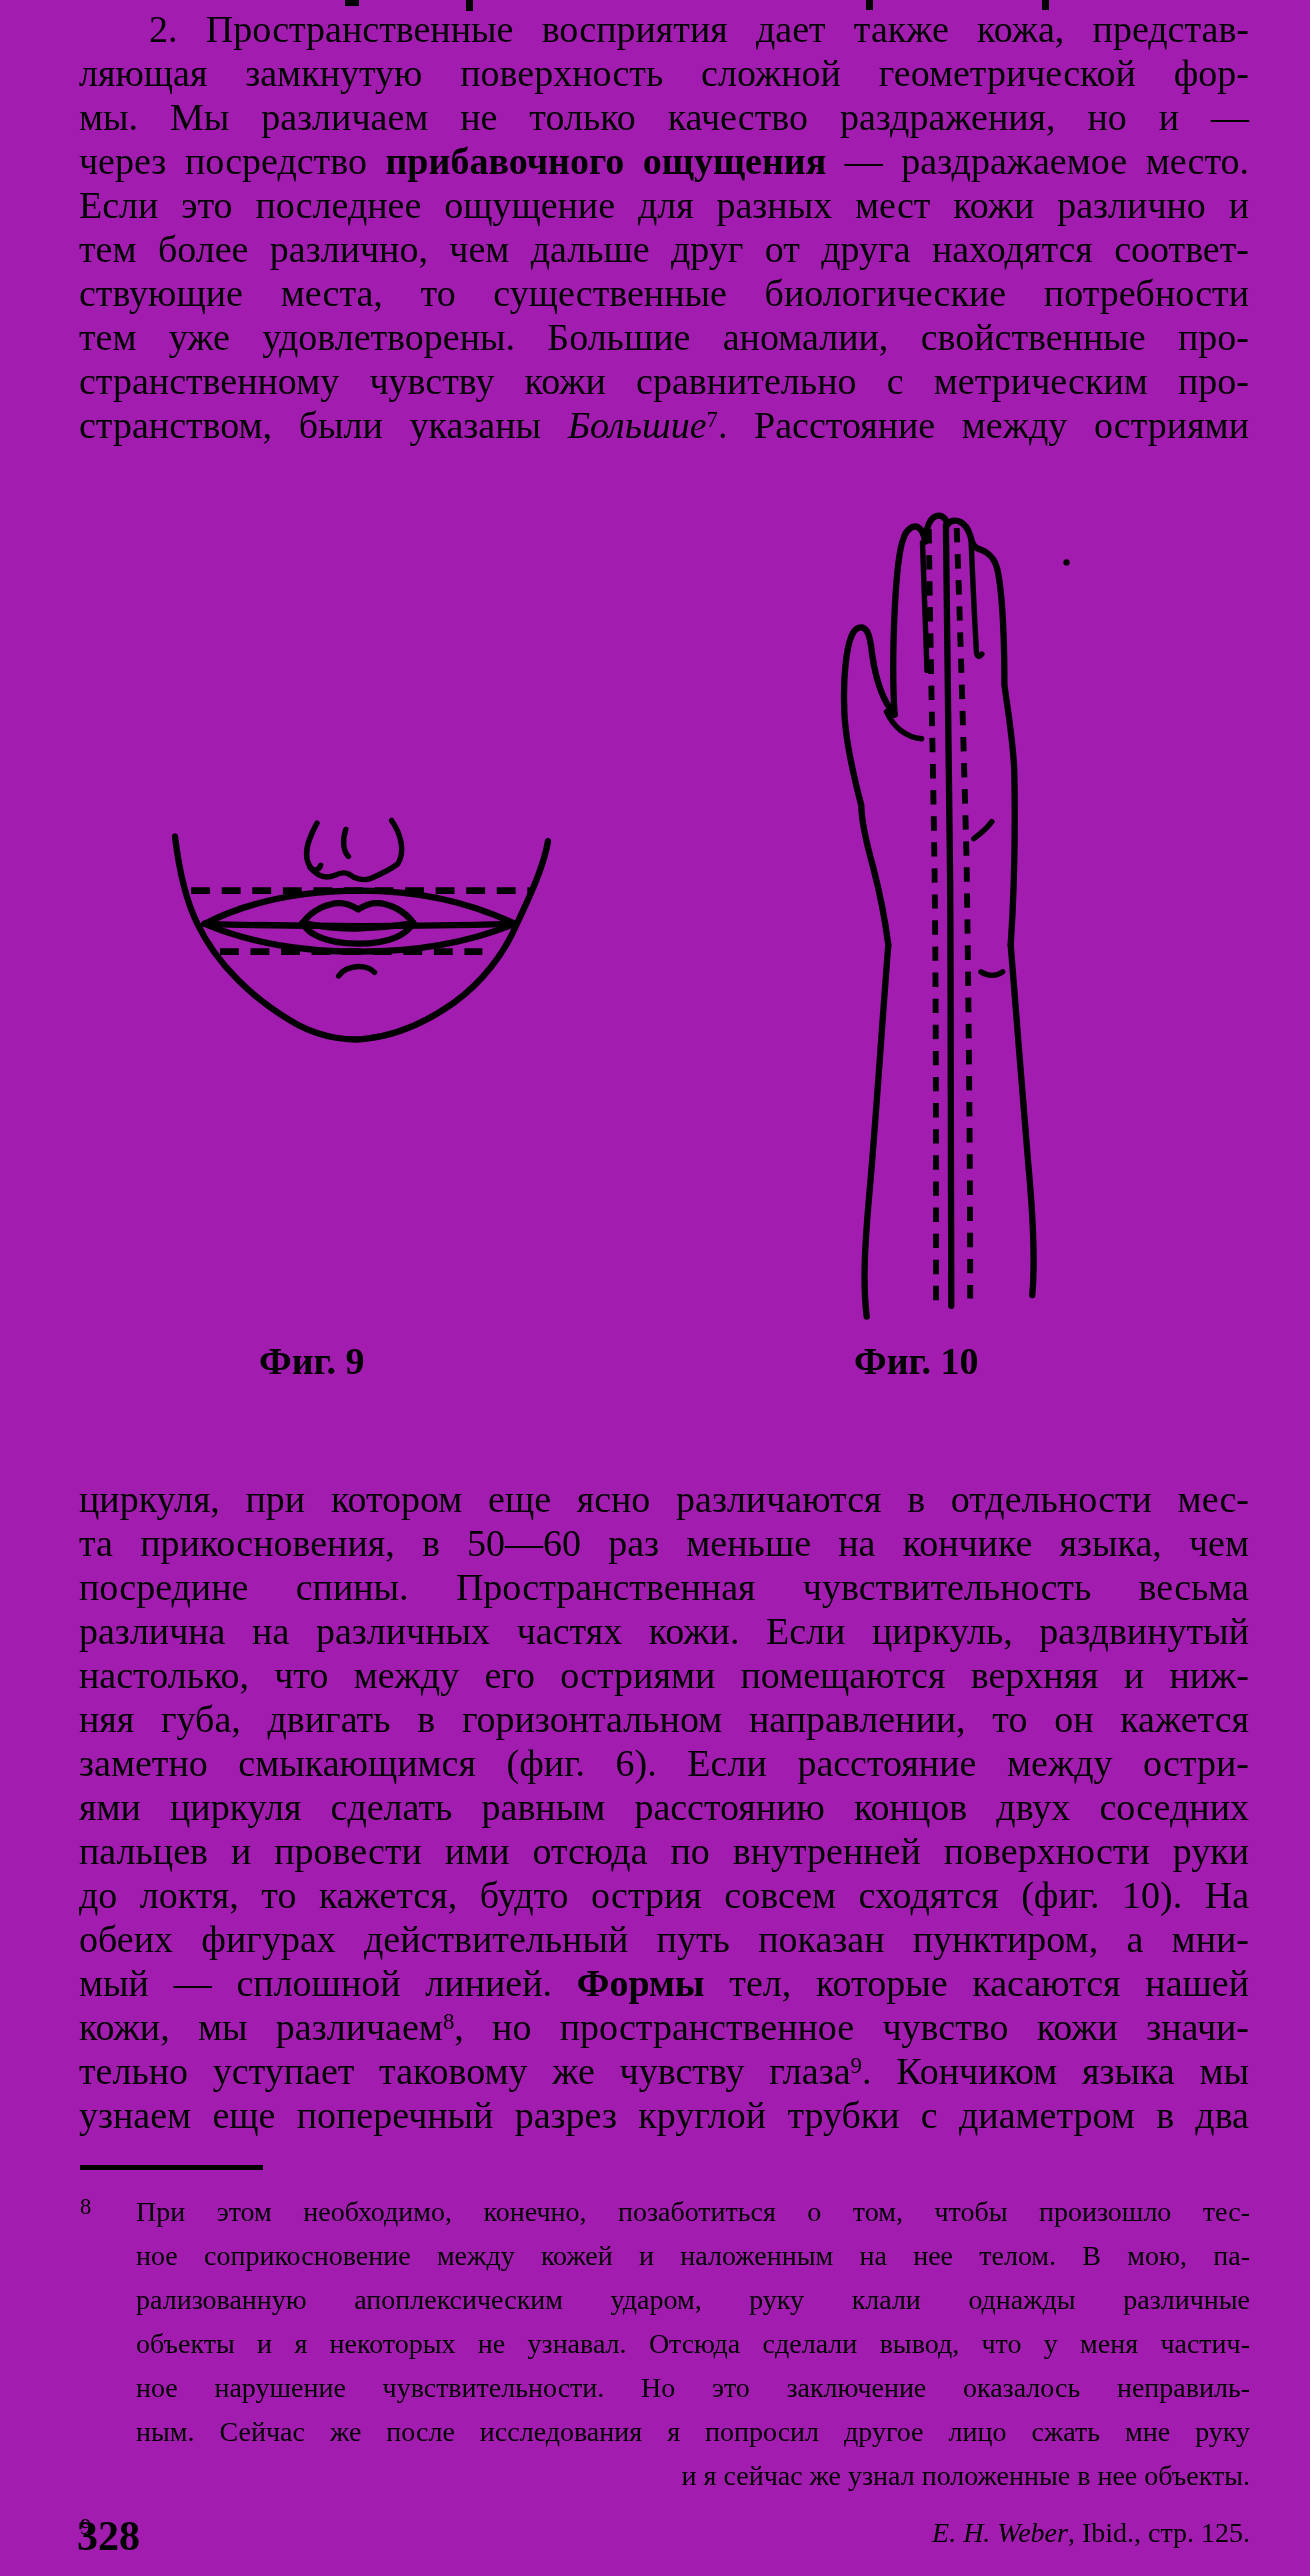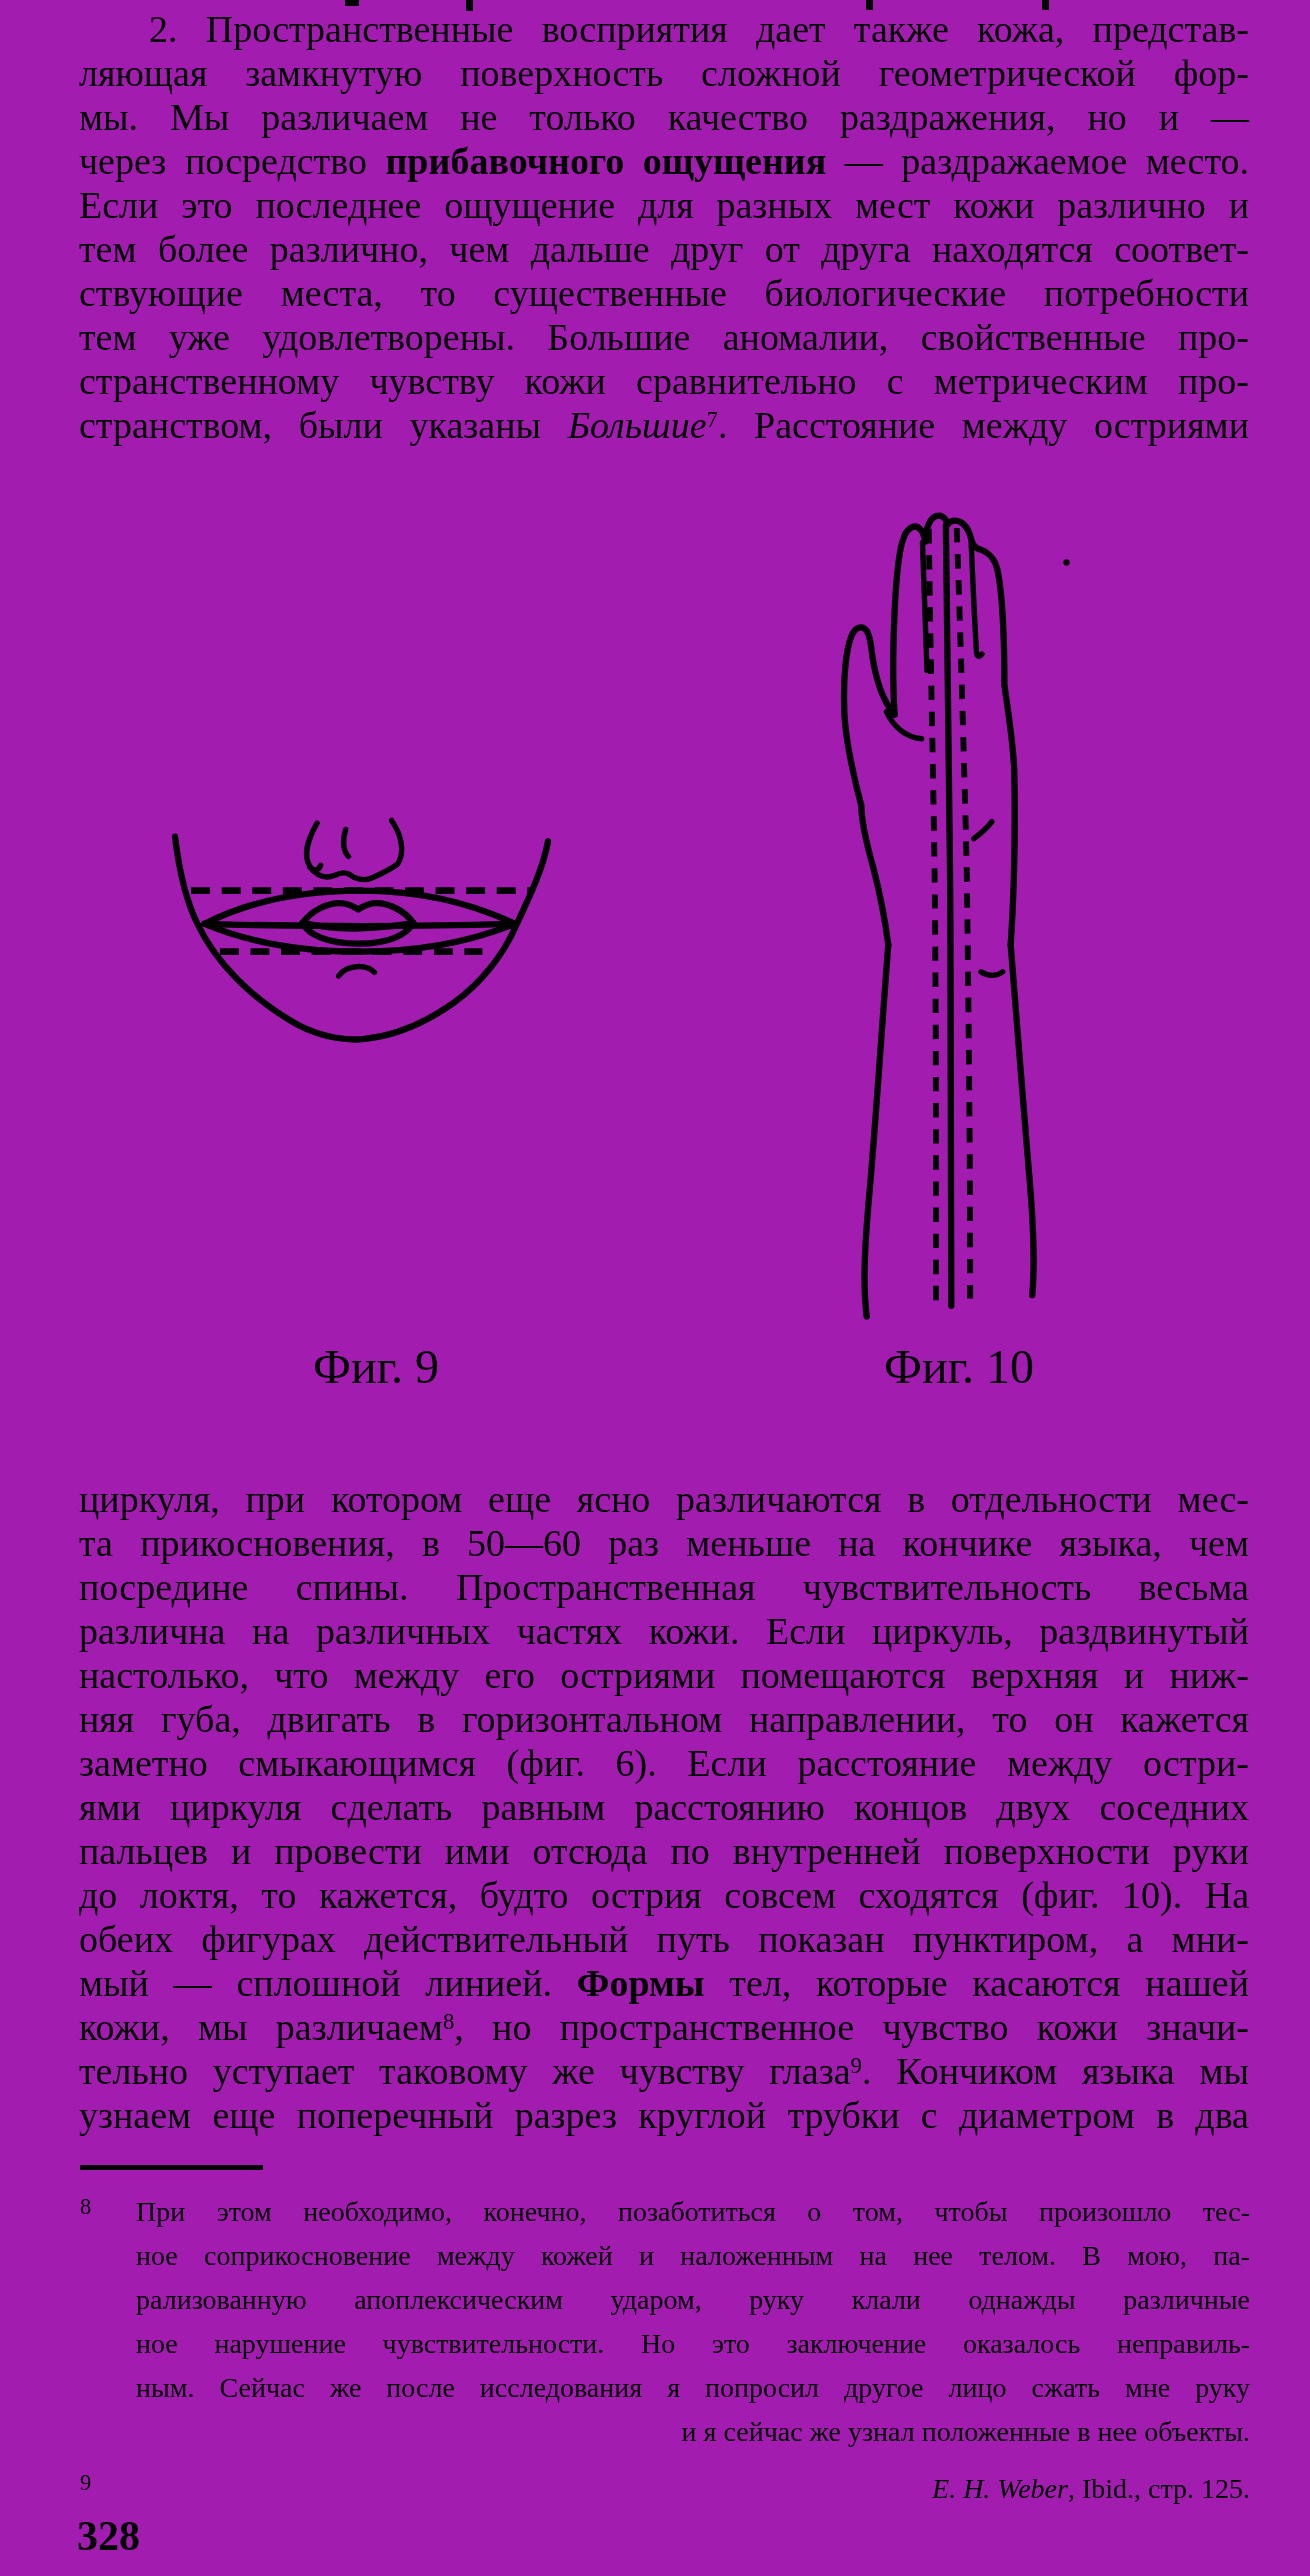--- a/index.html
+++ b/index.html
@@ -10,21 +10,21 @@
     overflow:hidden;
   }
   .block { position:absolute; }
   .bodytext { font-size:38px; line-height:44px; width:1170px; left:79px; }
   .tline { text-align:justify; text-align-last:justify; height:44px; white-space:normal; }
   .tline.nojust { text-align:right; text-align-last:auto; }
   .para1 .tline:first-child { text-indent:70px; }
   .b { font-weight:bold;margin-top:32px; }
   .i { font-style:italic; }
   .sup { font-size:0.6em; position:relative; top:-0.5em; }
-  .caption { font-size:48px; font-weight:normal; width:180px; text-align:right; }
+  .caption { font-size:38px; font-weight:bold; width:180px; text-align:left; }
   .fig svg { display:block; }
   .fig path { fill:none; stroke:#000; stroke-width:7; stroke-linecap:round; stroke-linejoin:round; }
   .fig path.thin { stroke-width:6; }
   .fig path.dash9 { stroke-dasharray:21 13; stroke-width:7.5; stroke-linecap:butt; }
   .fig path.dash10 { stroke-dasharray:16 13; stroke-width:6.5; stroke-linecap:butt; }
   .footnotes { font-size:28px; line-height:39px; }
   .footnote { position:relative; width:1170px; padding-left:56px; box-sizing:border-box; }
   .fn-marker { position:absolute; left:0; top:-5.4px; font-size:22.5px; }
   .separator { background:#000; }
   .pagenum { font-size:42px; font-weight:bold;text-align:right; }
@@ -112,20 +112,21 @@
 
   <div class="block separator" style="left:80px;top:2165px;width:183px;height:5.4px;"></div>
 
   <div class="block footnotes" style="left:80px;top:2192px;">
     <div class="footnote">
       <span class="fn-marker">8</span>
       <div>
           <div class="tline"><span>При этом необходимо, конечно, позаботиться о том, чтобы произошло тес-</span></div>
           <div class="tline"><span>ное соприкосновение между кожей и наложенным на нее телом. В мою, па-</span></div>
           <div class="tline"><span>рализованную апоплексическим ударом, руку клали однажды различные</span></div>
+          <div class="tline"><span>объекты и я некоторых не узнавал. Отсюда сделали вывод, что у меня частич-</span></div>
           <div class="tline"><span>ное нарушение чувствительности. Но это заключение оказалось неправиль-</span></div>
           <div class="tline"><span>ным. Сейчас же после исследования я попросил другое лицо сжать мне руку</span></div>
           <div class="tline nojust"><span>и я сейчас же узнал положенные в нее объекты.</span></div>
         </div>
     </div>
     <div class="footnote" style="margin-top:12.6px;">
       <span class="fn-marker">9</span>
       <div>
           <div class="tline nojust"><span class="i">E. H. Weber</span><span>, Ibid., стр. 125.</span></div>
         </div>

